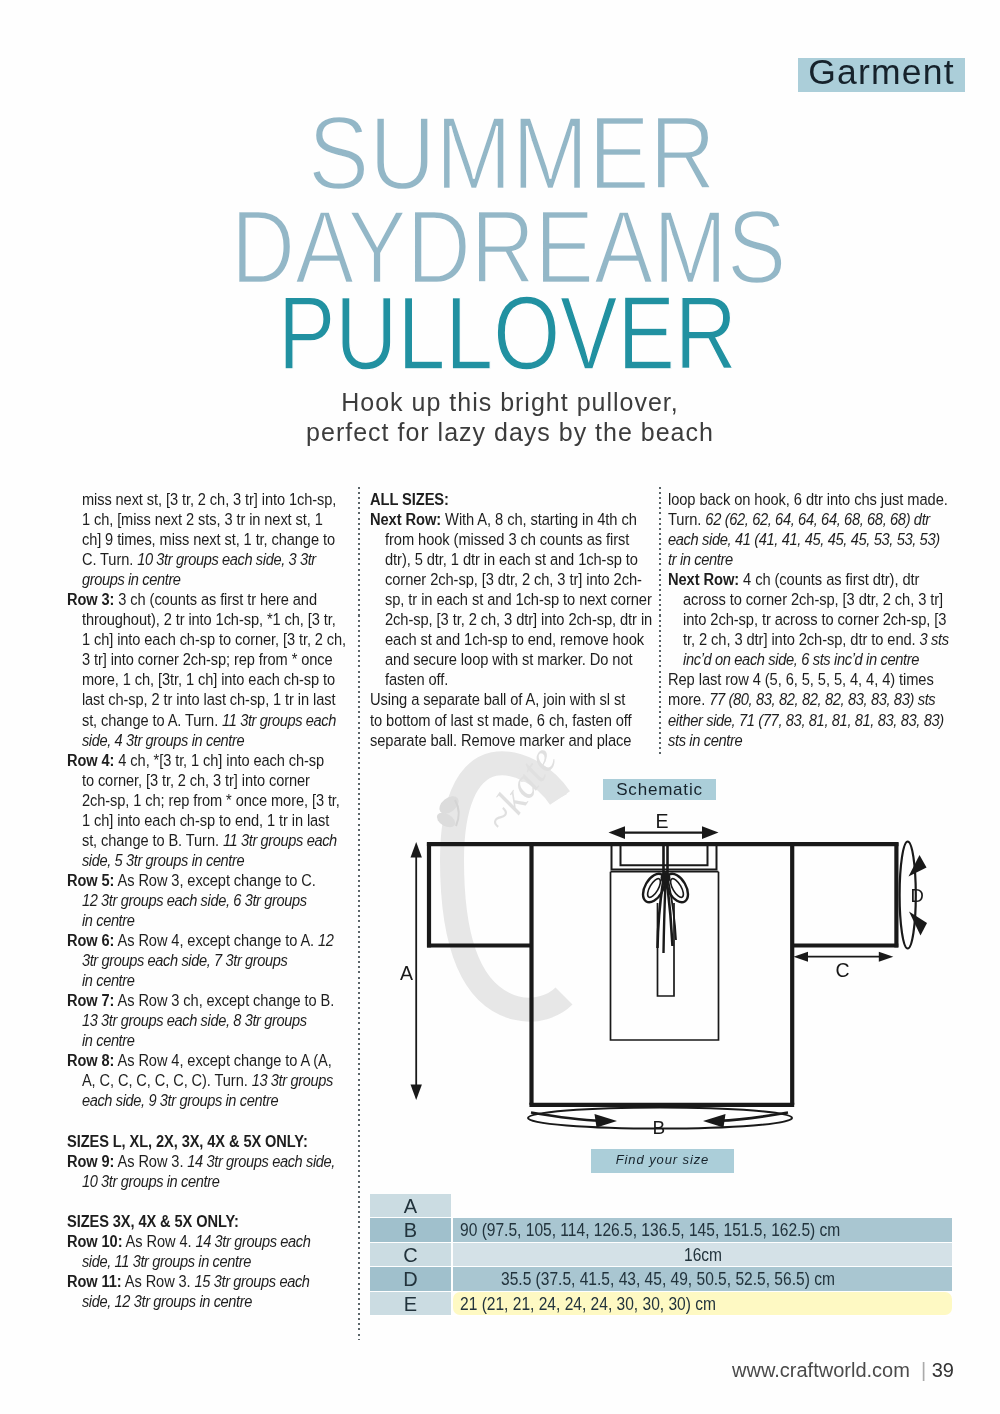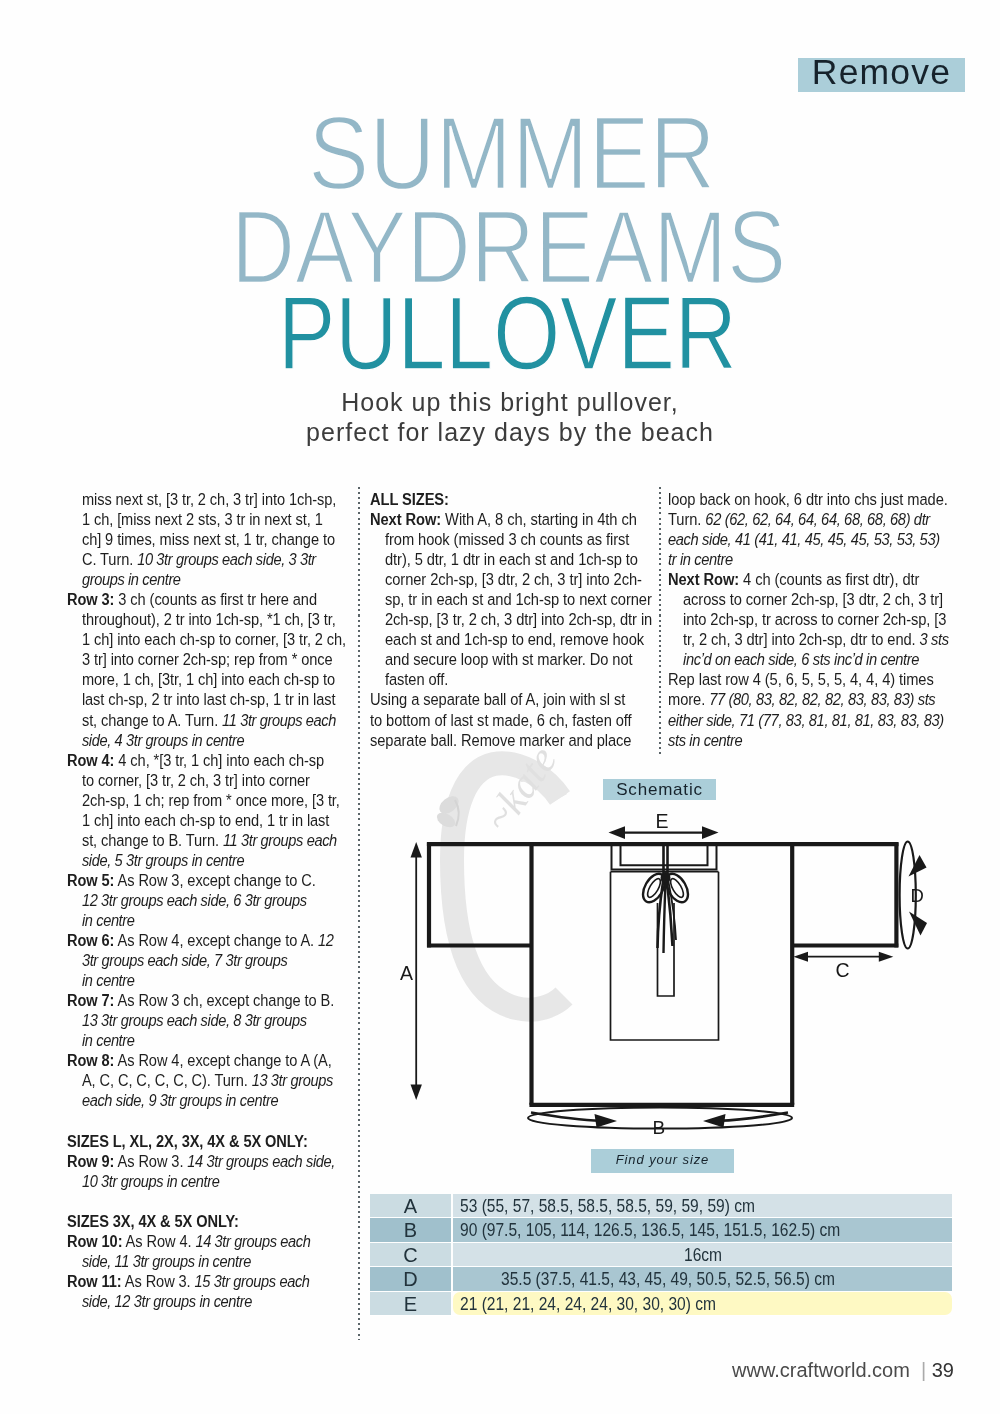--- a/index.html
+++ b/index.html
@@ -24,21 +24,21 @@
   .tletter{position:absolute;left:0;top:0;width:81px;height:100%;text-align:center;}
   .tval{position:absolute;left:83px;top:0;right:0;height:100%;padding-left:7px;}
   .trow .txt{font-size:17.8px;color:#22333c;line-height:24.4px;}
   .tletter .txt{font-size:20px;}
   .tval .txt{display:inline-block;transform:scaleX(0.875);transform-origin:0 0;white-space:nowrap;}
   .trow{border-bottom:1.5px solid rgba(255,255,255,0.55);box-sizing:border-box;}
 </style>
 </head>
 <body>
 
-<div class="abs tag" style="left:798px;top:58px;width:167px;height:34px;font-size:35.5px;line-height:29.7px;letter-spacing:1.2px;">Remove</div>
+<div class="abs tag" style="left:798px;top:58px;width:167px;height:34px;font-size:35.5px;line-height:29.7px;letter-spacing:1.2px;">Garment</div>
 
 <div class="abs t1" id="ts" style="left:308.4px;top:94.8px;font-size:103px;transform:scaleX(0.891);">SUMMER</div>
 
 <div class="abs t1" id="td" style="left:231px;top:188.8px;font-size:103px;transform:scaleX(0.861);">DAYDREAMS</div>
 
 <div class="abs t2" id="tp" style="left:277.7px;top:274.9px;font-size:103px;transform:scaleX(0.835);">PULLOVER</div>
 
 <div class="abs" style="left:0;top:388px;width:1020px;text-align:center;font-size:25px;line-height:29.5px;color:#3c3c3c;letter-spacing:1px;">
 Hook up this bright pullover,<br>perfect for lazy days by the beach</div>
 
@@ -205,21 +205,20 @@
   <path d="M909 911.5 L920.5 935.5 L927 923 Z" fill="#191919"></path>
   <text x="910.5" y="901.5" font-size="18.5" fill="#191919" font-family="Liberation Sans">D</text>
 </svg>
 
 <div class="abs tag" style="left:591px;top:1148.5px;width:143px;height:24px;font-size:13px;line-height:22.5px;letter-spacing:0.9px;font-style:italic;">Find your size</div>
 
 <div class="abs" style="left:370px;top:1194px;width:582px;height:122px;">
 
   <div class="trow" style="top:0;">
     <div class="tletter" style="background:#cbdce2;"><span class="txt">A</span></div>
-    <div class="tval" style="background:#d4e1e7;"><span class="txt">53 (55, 57, 58.5, 58.5, 58.5, 59, 59, 59) cm</span></div>
   </div>
 
   <div class="trow" style="top:24.4px;">
     <div class="tletter" style="background:#a0c0cc;"><span class="txt">B</span></div>
     <div class="tval" style="background:#a9c6d1;"><span class="txt">90 (97.5, 105, 114, 126.5, 136.5, 145, 151.5, 162.5) cm</span></div>
   </div>
 
   <div class="trow" style="top:48.8px;">
     <div class="tletter" style="background:#cbdce2;"><span class="txt">C</span></div>
     <div class="tval" style="background:#d4e1e7;text-align:center;"><span class="txt">16cm</span></div>

